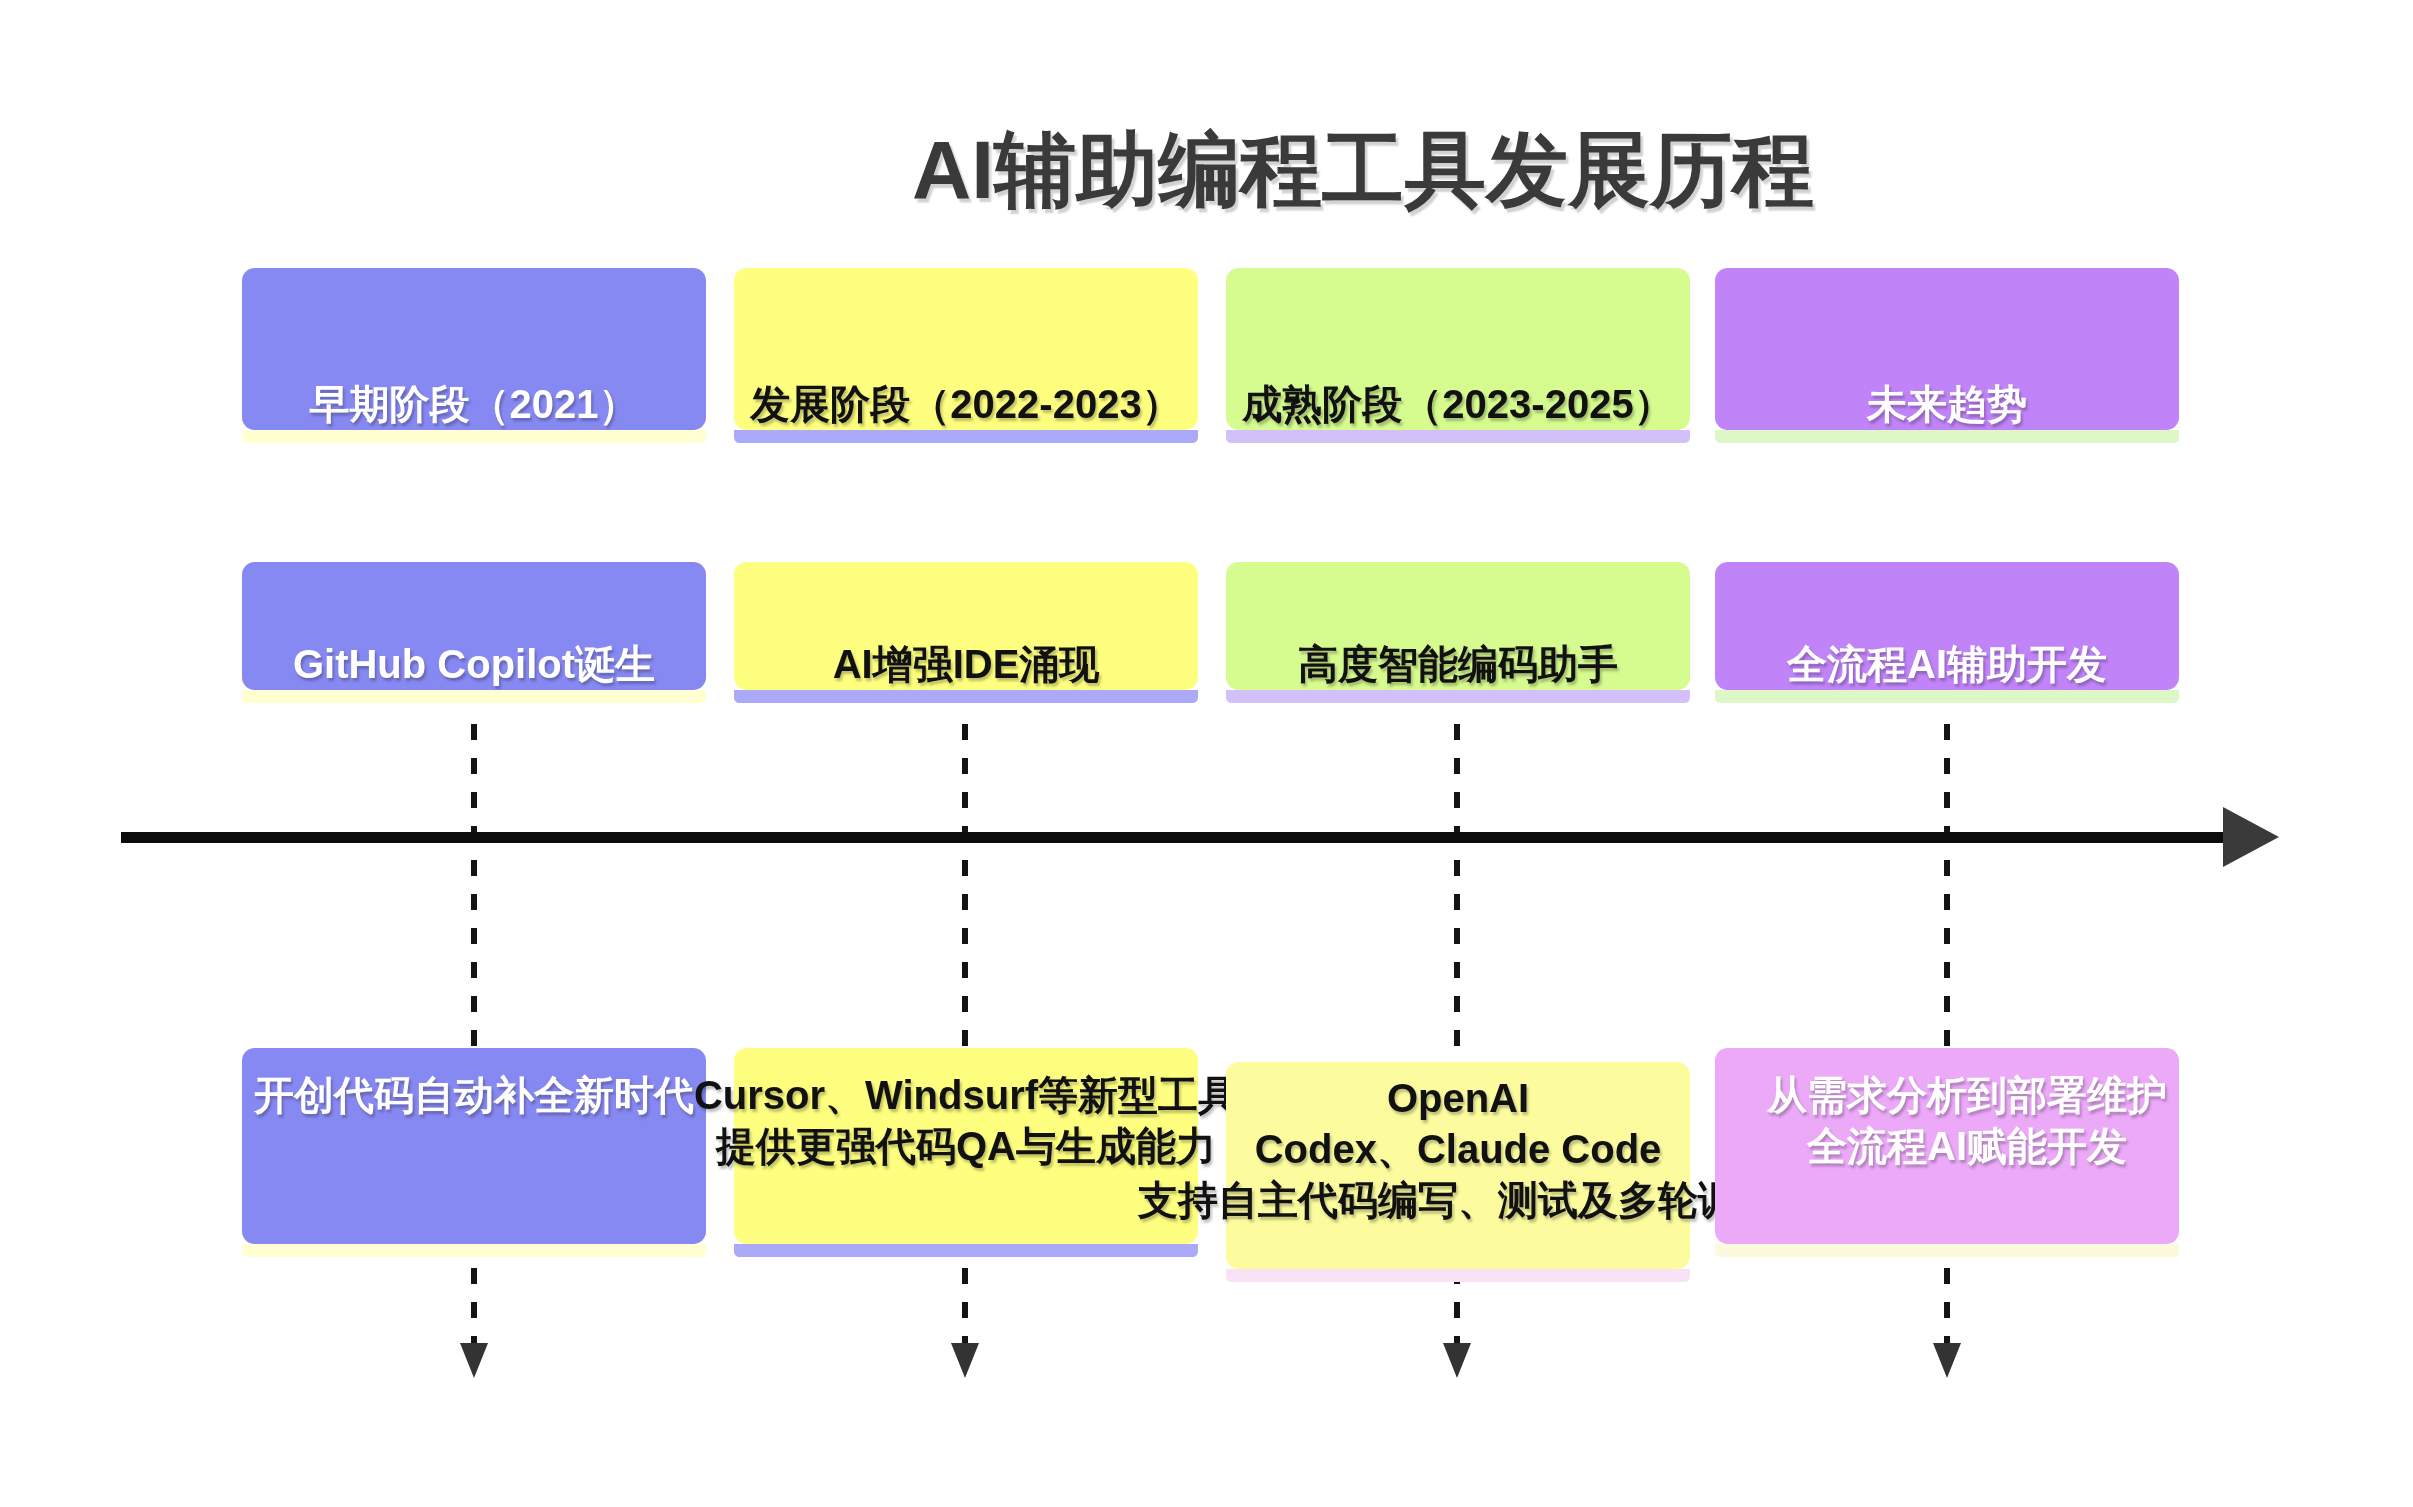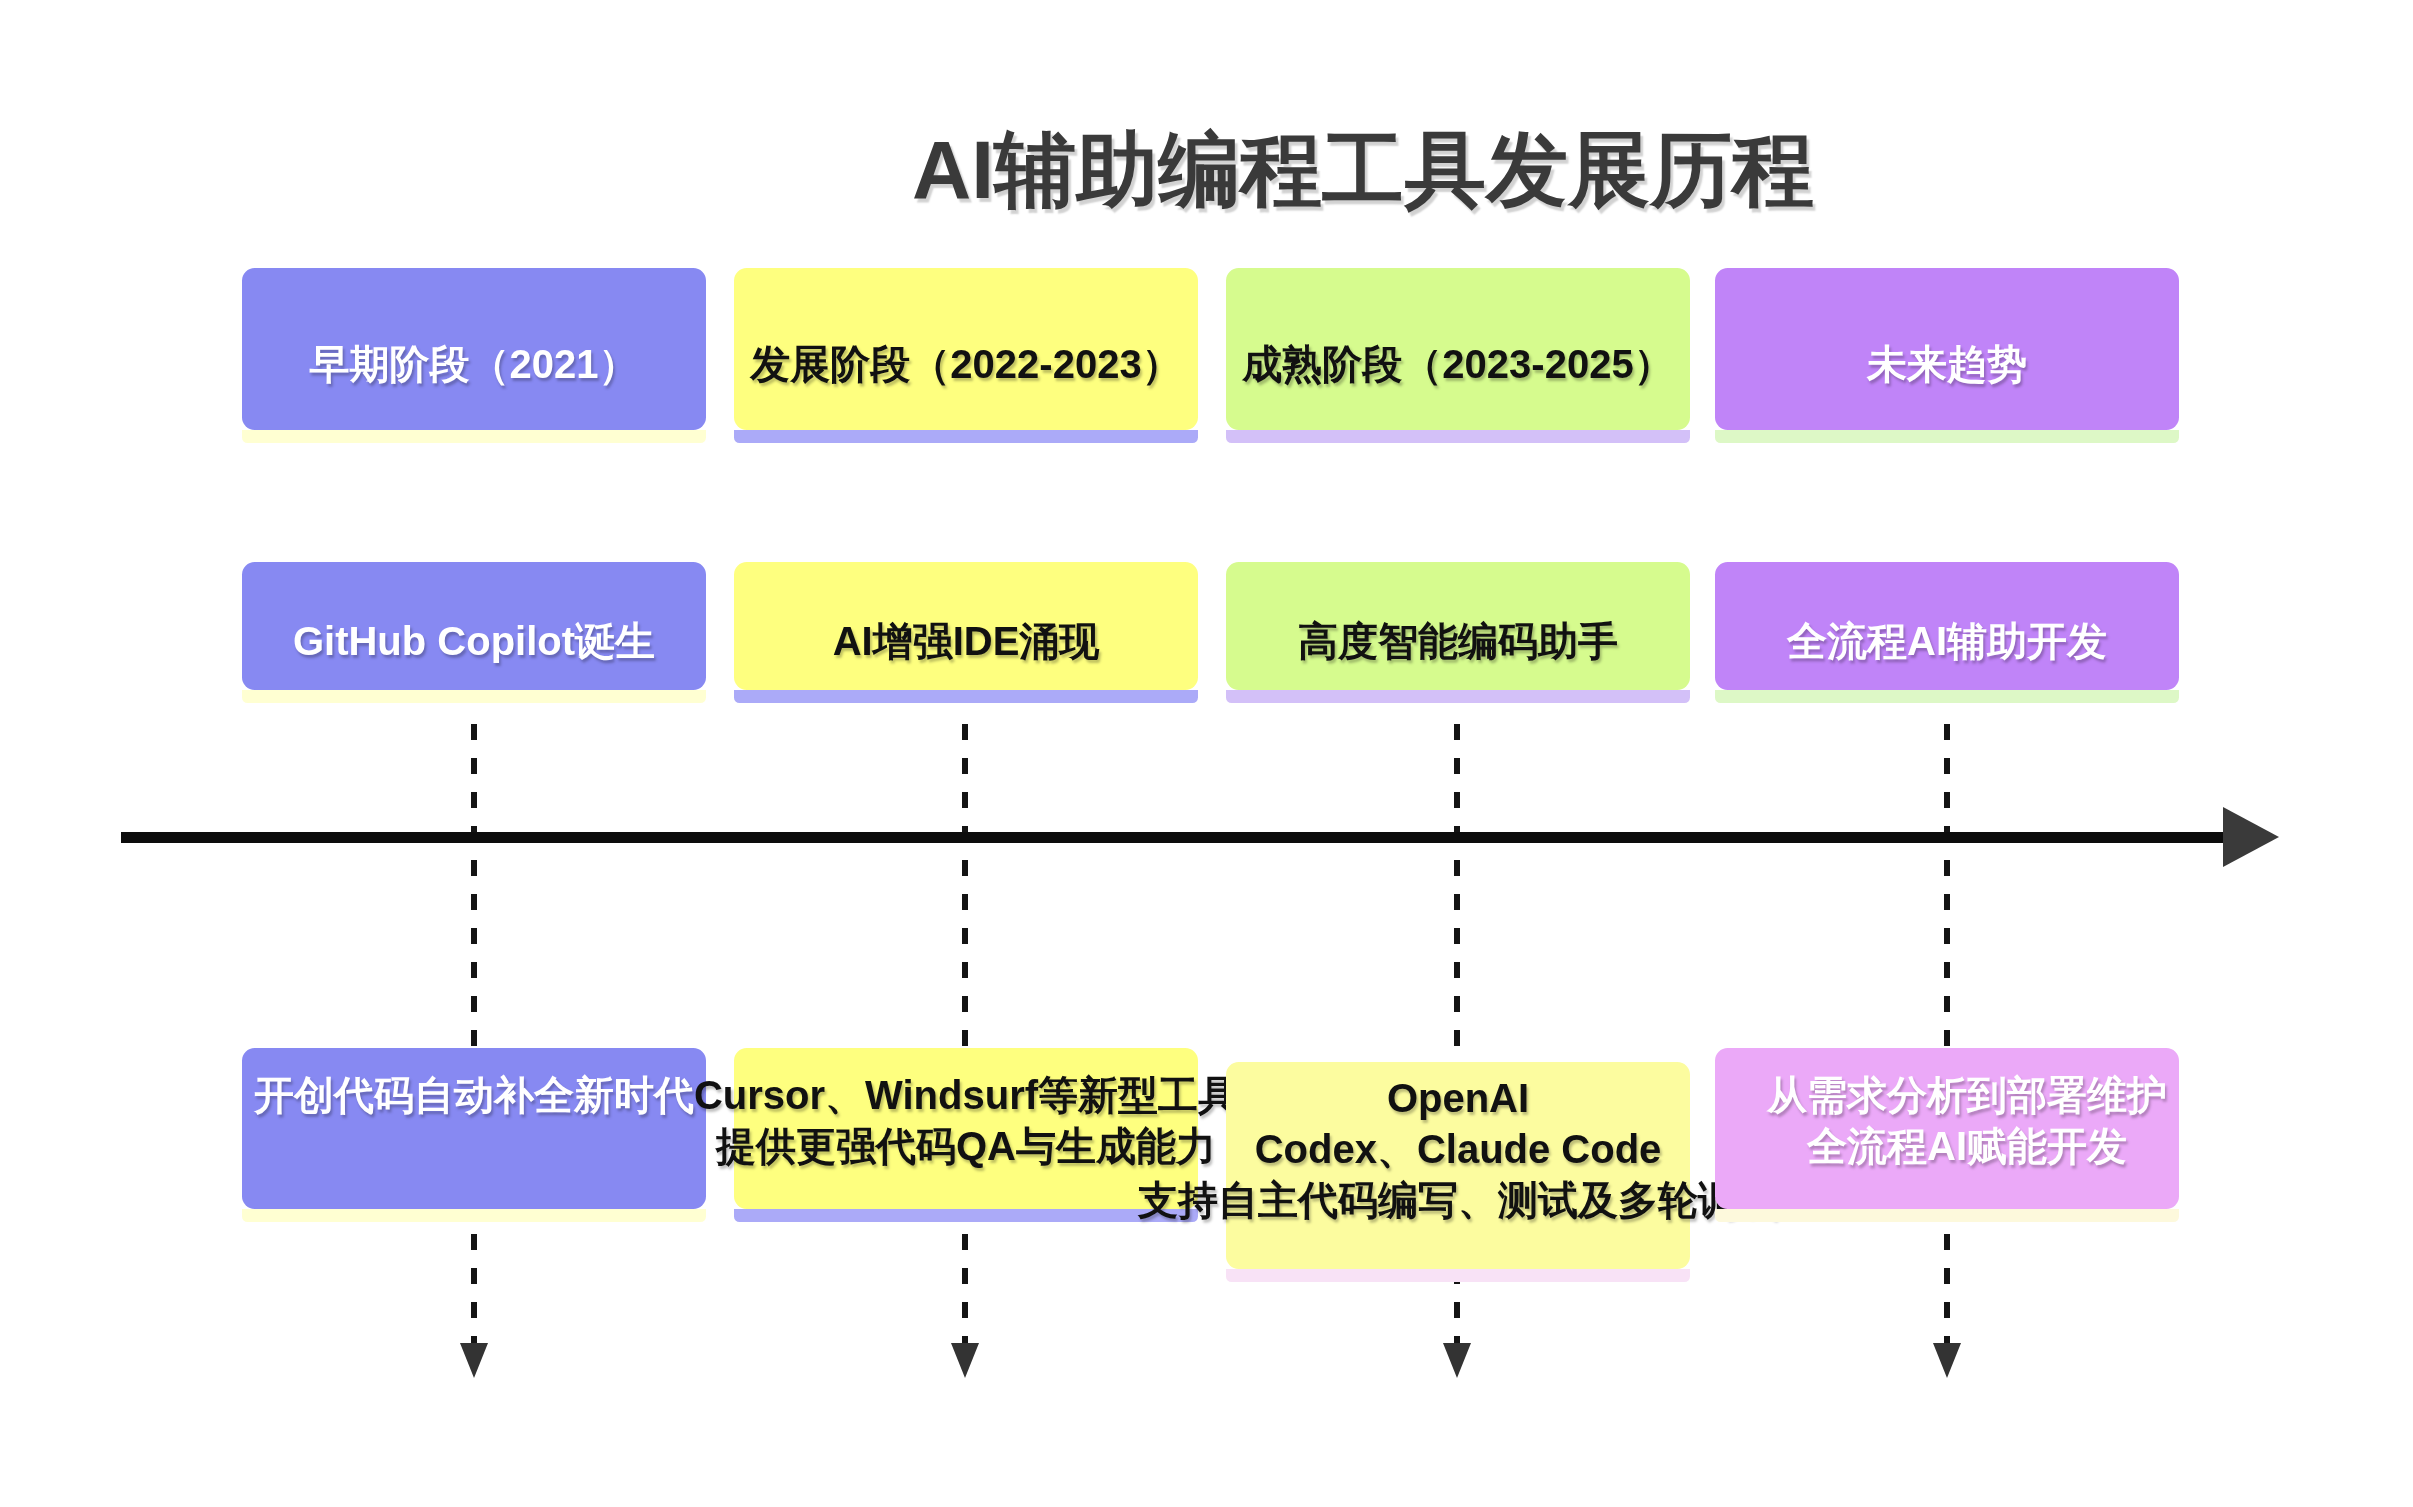--- a/index.html
+++ b/index.html
@@ -15,38 +15,38 @@
     font-size:82px; font-weight:800; color:#3a3a3a; white-space:nowrap;
     text-shadow:2.7px 3.6px 1.8px rgba(0,0,0,0.18);
   }
 
   
   .x1 { left:242px; }  .x2 { left:734px; }  .x3 { left:1226px; }  .x4 { left:1715px; }
   .box { position:absolute; width:464px; border-radius:12.7px; box-sizing:border-box; }
 
   .row-stage     { top:268px;  height:162px; }
   .row-milestone { top:562px;  height:128px; }
-  .row-desc      { top:1048px; height:161px; }
+  .row-desc      { top:1048px; height:196px; }
   .row-desc.tall { height:207px; }
 
   
   .col1 { --fill:#8789f2; --text:#ffffff; --accent:#ffffd2; }
   .col2 { --fill:#feff7f; --text:#111111; --accent:#abaaf8; }
   .col3 { --fill:#d6fb8e; --text:#111111; --accent:#d3c0f8; }
   .col4 { --fill:#c084f8; --text:#ffffff; --accent:#ddf8c6; }
   .desc.col3 { --fill:#fcfc9f; --accent:#f8e2f6; }
   .desc.col4 { --fill:#eba9f8; --accent:#fdf9dc; }
 
   .box {
     background:var(--fill); color:var(--text);
     display:flex; flex-direction:column; align-items:center;
     font-size:40px; font-weight:700; line-height:51px;
     text-shadow:1.8px 2.7px 2.7px rgba(0,0,0,0.25);
   }
-  .row-stage, .row-milestone { justify-content:center; padding-top:31px; }
+  .row-stage, .row-milestone { justify-content:flex-end; padding-top:31px; }
   .desc { padding-top:22px; }
   .desc.tall { padding-top:11px;margin-top:14px; }
 
   .strip {
     position:absolute; left:0; right:0; top:100%; height:12.7px;
     background:var(--accent); border-radius:0 0 5.5px 5.5px;
   }
 
   .line { white-space:nowrap; }
 

